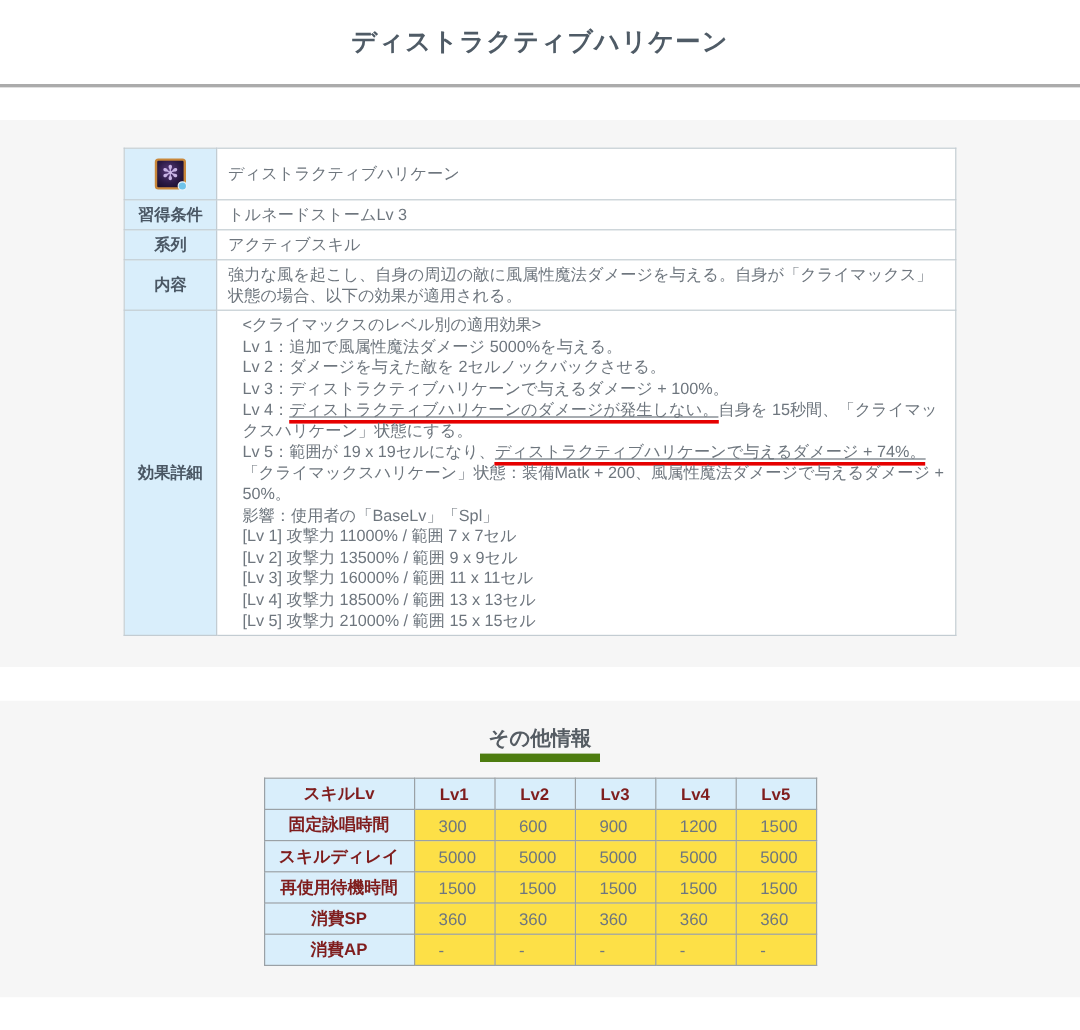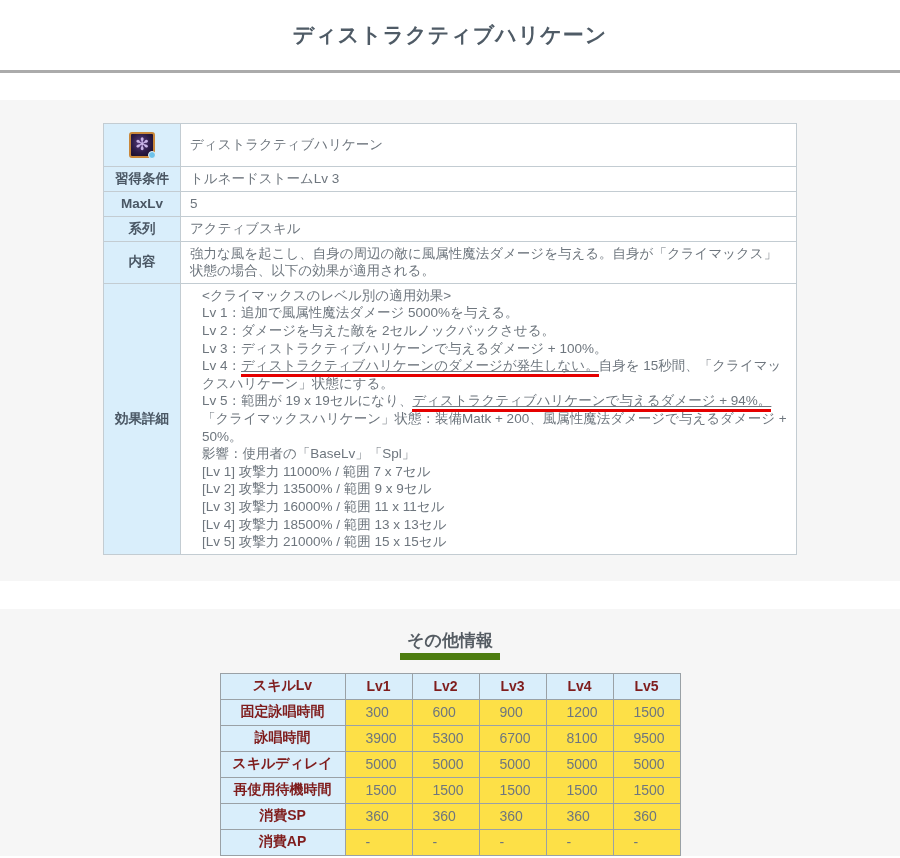--- a/index.html
+++ b/index.html
@@ -93,40 +93,36 @@
             <span class="gem"></span>
           </span>
         </td>
         <td class="val">ディストラクティブハリケーン</td>
       </tr>
       <tr>
         <td class="lbl">習得条件</td>
         <td class="val">トルネードストームLv 3</td>
       </tr>
       <tr>
-        <td class="lbl">MaxLv</td>
-        <td class="val">5</td>
-      </tr>
-      <tr>
         <td class="lbl">系列</td>
         <td class="val">アクティブスキル</td>
       </tr>
       <tr>
         <td class="lbl">内容</td>
         <td class="val">強力な風を起こし、自身の周辺の敵に風属性魔法ダメージを与える。自身が「クライマックス」状態の場合、以下の効果が適用される。</td>
       </tr>
       <tr>
         <td class="lbl">効果詳細</td>
         <td class="val">
             <div class="fx-line"><span>&lt;クライマックスのレベル別の適用効果&gt;</span></div>
             <div class="fx-line"><span>Lv 1：追加で風属性魔法ダメージ 5000%を与える。</span></div>
             <div class="fx-line"><span>Lv 2：ダメージを与えた敵を 2セルノックバックさせる。</span></div>
             <div class="fx-line"><span>Lv 3：ディストラクティブハリケーンで与えるダメージ + 100%。</span></div>
             <div class="fx-line"><span>Lv 4：</span><span class="red-underline">ディストラクティブハリケーンのダメージが発生しない。</span><span>自身を 15秒間、「クライマックスハリケーン」状態にする。</span></div>
-            <div class="fx-line"><span>Lv 5：範囲が 19 x 19セルになり、</span><span class="red-underline">ディストラクティブハリケーンで与えるダメージ + 94%。</span></div>
+            <div class="fx-line"><span>Lv 5：範囲が 19 x 19セルになり、</span><span class="red-underline">ディストラクティブハリケーンで与えるダメージ + 74%。</span></div>
             <div class="fx-line"><span>「クライマックスハリケーン」状態：装備Matk + 200、風属性魔法ダメージで与えるダメージ + 50%。</span></div>
             <div class="fx-line"><span>影響：使用者の「BaseLv」「Spl」</span></div>
             <div class="fx-line"><span>[Lv 1] 攻撃力 11000% / 範囲 7 x 7セル</span></div>
             <div class="fx-line"><span>[Lv 2] 攻撃力 13500% / 範囲 9 x 9セル</span></div>
             <div class="fx-line"><span>[Lv 3] 攻撃力 16000% / 範囲 11 x 11セル</span></div>
             <div class="fx-line"><span>[Lv 4] 攻撃力 18500% / 範囲 13 x 13セル</span></div>
             <div class="fx-line"><span>[Lv 5] 攻撃力 21000% / 範囲 15 x 15セル</span></div>
           </td>
       </tr>
     </tbody>
@@ -153,28 +149,20 @@
     <tbody>
         <tr>
           <th>固定詠唱時間</th>
           <td>300</td>
           <td>600</td>
           <td>900</td>
           <td>1200</td>
           <td>1500</td>
         </tr>
         <tr>
-          <th>詠唱時間</th>
-          <td>3900</td>
-          <td>5300</td>
-          <td>6700</td>
-          <td>8100</td>
-          <td>9500</td>
-        </tr>
-        <tr>
           <th>スキルディレイ</th>
           <td>5000</td>
           <td>5000</td>
           <td>5000</td>
           <td>5000</td>
           <td>5000</td>
         </tr>
         <tr>
           <th>再使用待機時間</th>
           <td>1500</td>

